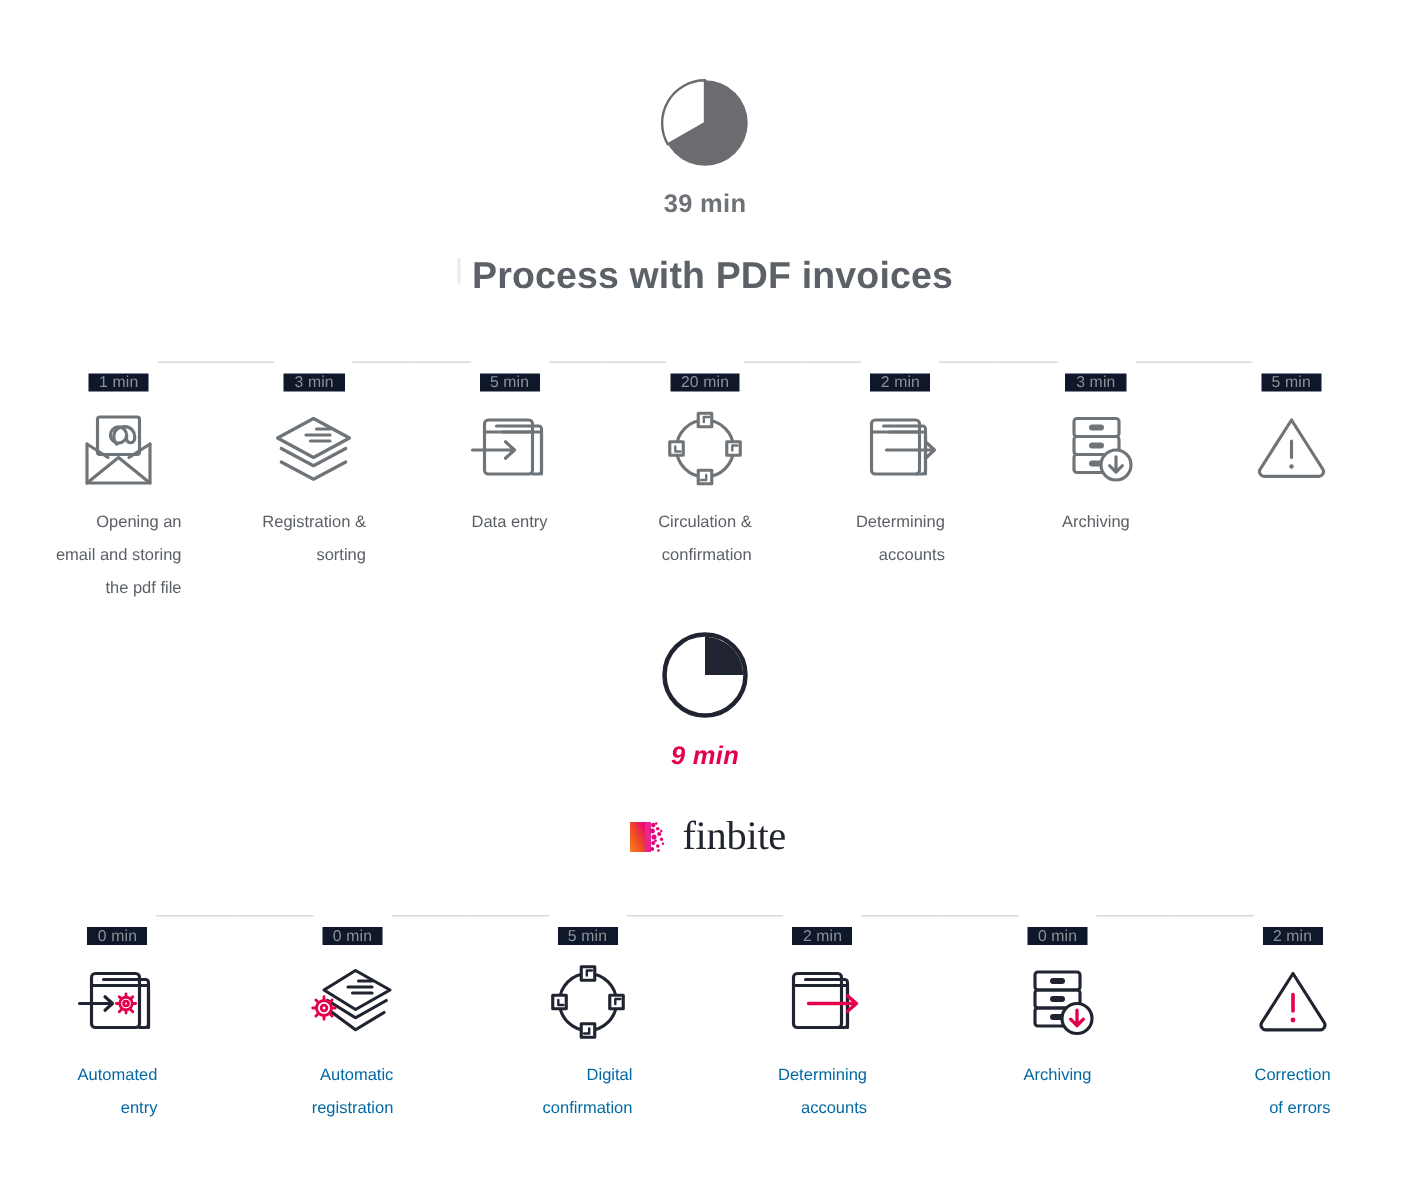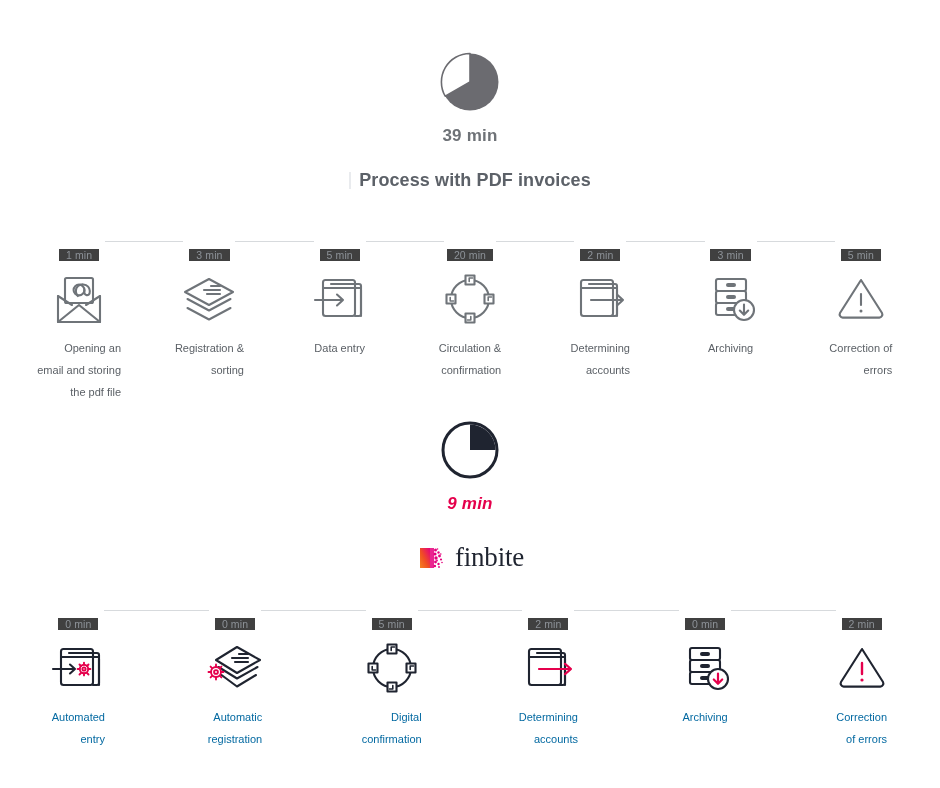--- a/index.html
+++ b/index.html
@@ -15,21 +15,21 @@
   .summary { width: 100%; text-align: center; }
   .pie-wrap { display: flex; justify-content: center; }
   .pie-total {
     font-weight: bold;
     letter-spacing: .2px;
   }
   .pie-total.gray { color: #6e7277; font-size: 17px; }
   .pie-total.pink { color: #e5004c; font-size: 17px; }
 
   .section-title {
-    font-size: 18px;
+    font-size: 25px;
     font-weight: bold;
     color: #5c6168;
     letter-spacing: .1px;
     position: relative;
     display: inline-block;
     padding-left: 10px;
   }
   .section-title::before {
     content: "";
     position: absolute;
@@ -59,21 +59,21 @@
     position: absolute;
     top: 50%;
     height: 1px;
     background: #d7dadd;
   }
   .tl-rule.left  { left: 0;  right: 50%; margin-right: 26px; }
   .tl-rule.right { right: 0; left: 50%;  margin-left: 26px; }
   .tl-time {
     position: relative;
     z-index: 2;
-    background: #404040;
+    background: #0f172a;
     padding: 0 7px;
     font-size: 10.5px;
     color: #8d9298;
     letter-spacing: .1px;
     white-space: nowrap;
     margin-top: 27px;
   }
   .tl-icon {
     height: 72px;
     display: flex;
@@ -246,22 +246,20 @@
         <div class="tl-rule left"></div>
         <div class="tl-time">5 min</div>
       </div>
       <div class="tl-icon">
         <svg width="62" height="58" viewBox="0 0 62 58" fill="none" stroke="#6f7479" stroke-width="2.1" stroke-linecap="round" stroke-linejoin="round">
           <path d="M31 8 L52 41 a3.2 3.2 0 0 1 -2.7 4.6 H12.7 A3.2 3.2 0 0 1 10 41 Z"></path>
           <path d="M31 22 v11"></path>
           <circle cx="31" cy="39" r="1.5" fill="#6f7479" stroke="none"></circle>
         </svg>
       </div>
-      <div class="tl-label">Correction of
-errors</div>
     </div>
   </div>
 
   <div class="summary" style="position:absolute; top:420px; left:0;">
     <div class="pie-wrap">
       <svg width="60" height="60" viewBox="0 0 60 60" aria-hidden="true">
         <circle cx="30" cy="30" r="27" fill="#ffffff" stroke="#1f2430" stroke-width="3"></circle>
         <path d="M30 30 L30 4.5 A25.5 25.5 0 0 1 55.5 30 Z" fill="#1f2430"></path>
       </svg>
     </div>

